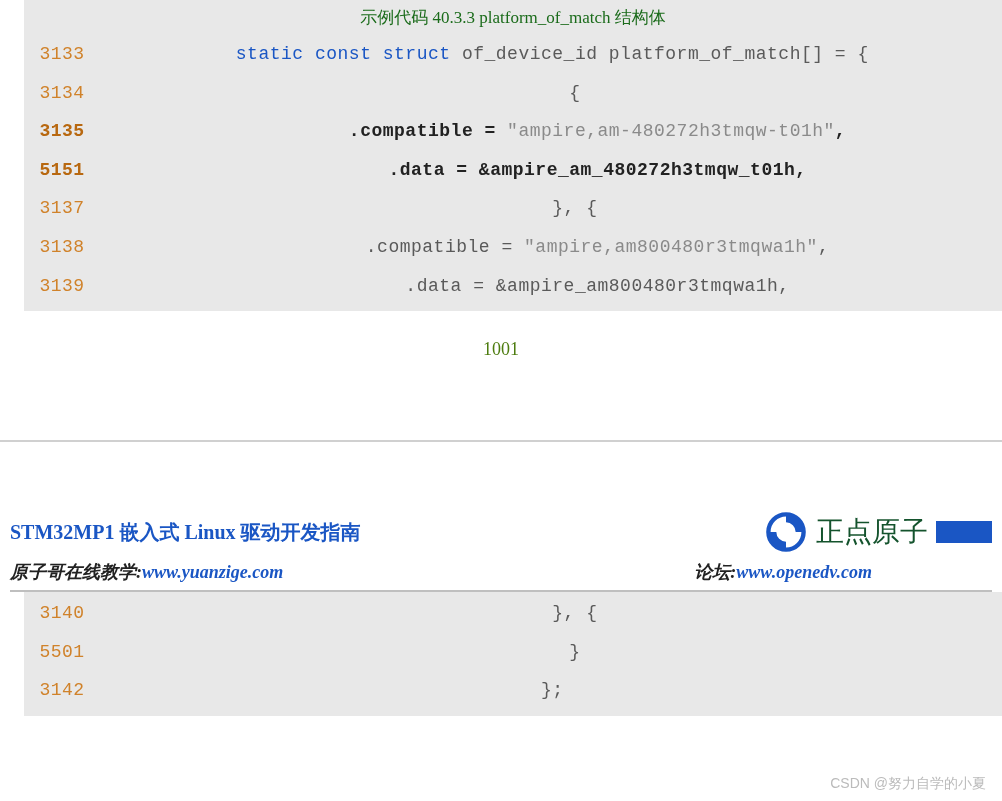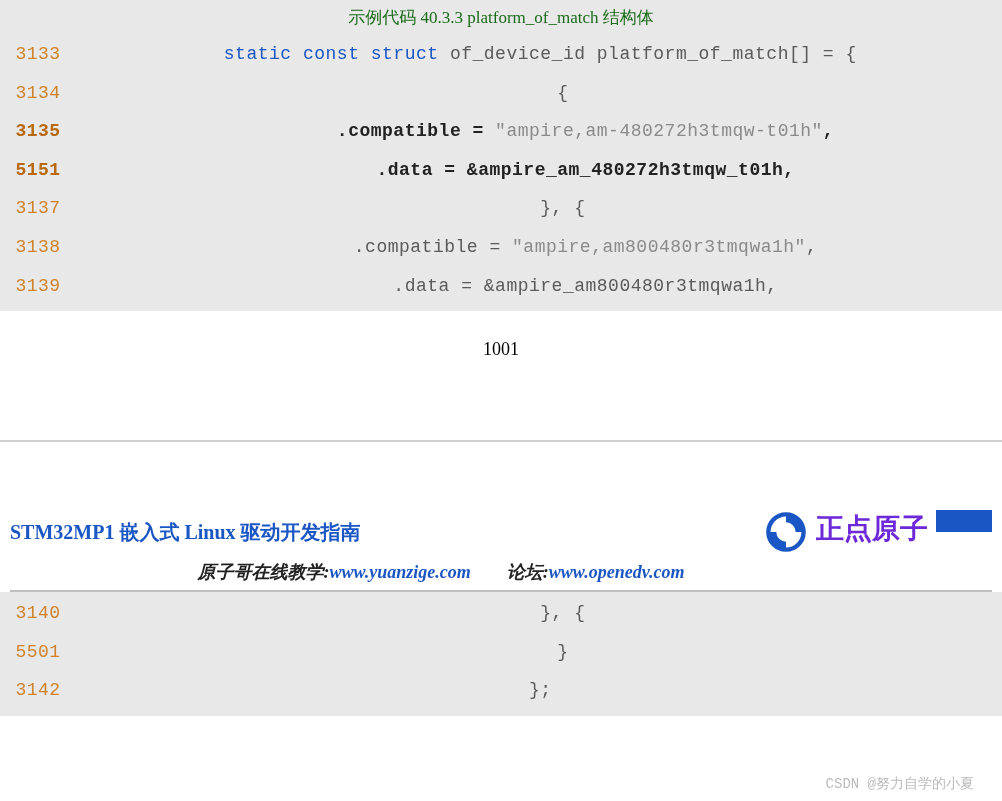--- a/index.html
+++ b/index.html
@@ -7,20 +7,21 @@
     margin: 0;
     padding: 0;
     font-family: "Courier New", Consolas, monospace;
     background: #ffffff;
     width: 1002px;
     color: #333;
   }
   .code-block {
     background: #e8e8e8;
     padding: 2px 0 6px 0;
+    margin-left: 24px;
   }
   .code-title {
     text-align: center;
     color: #1a6b1a;
     font-family: "Microsoft YaHei", "SimSun", serif;
     font-size: 17px;
     padding: 4px 0 6px 0;
   }
   .code-line {
     display: flex;
@@ -44,21 +45,21 @@
   }
   .kw { color: #1a56c4; }
   .ident { color: #5a5a5a; }
   .punct { color: #5a5a5a; }
   .str { color: #8a8a8a; }
   .bold { font-weight: 700; color: #222; }
   .page-number {
     text-align: center;
     font-family: "Times New Roman", serif;
     font-size: 18px;
-    color: #000000;
+    color: #4d7c0f;
     margin-top: 28px;
     margin-bottom: 80px;
   }
   .divider {
     border-top: 2px solid #d0d0d0;
     margin: 0;
   }
   .header-section {
     padding: 60px 10px 0 10px;
   }
@@ -70,56 +71,57 @@
     gap: 36px;
   }
   .doc-title {
     color: #1a56c4;
     font-family: "SimSun","Times New Roman", serif;
     font-weight: 700;
     font-size: 20px;
   }
   .brand {
     display: flex;
-    color: #6d28d9;
+    align-items: center;
+    color: #14532d;
     font-family: "Microsoft YaHei", sans-serif;
-    font-weight: 700;
+    font-weight: 400;
     font-size: 28px;
   }
   .brand-box {
     width: 56px;
     height: 22px;
     background: #1a56c4;
     margin-left: 8px;
   }
   .brand-logo {
     width: 44px; height: 44px;
     margin-right: 8px;
   }
   .link-row {
     display: flex;
-    justify-content: center;
+    justify-content: space-between;
     font-family: "SimSun","Times New Roman", serif;
     font-size: 18px;
     font-style: italic;
     font-weight: 700;
     color: #222;
     padding: 2px 0 6px 0;
     border-bottom: 2px solid #bfbfbf;
     margin-bottom: 0;
     gap: 36px;
   }
   .link-row .url { color: #1a56c4; }
   .second-code { margin-top: 0; }
   .watermark {
     position: fixed;
-    right: 28px;
+    right: 16px;
     bottom: 8px;
     color: #bbb;
-    font-family: Liberation Mono, monospace;
+    font-family: Liberation Sans, sans-serif;
     font-size: 14px;
     pointer-events: none;
   }
 </style>
 </head>
 <body>
 
 <div class="code-block">
   <div class="code-title">示例代码 40.3.3 platform_of_match 结构体</div>
   <div id="lines-top">

